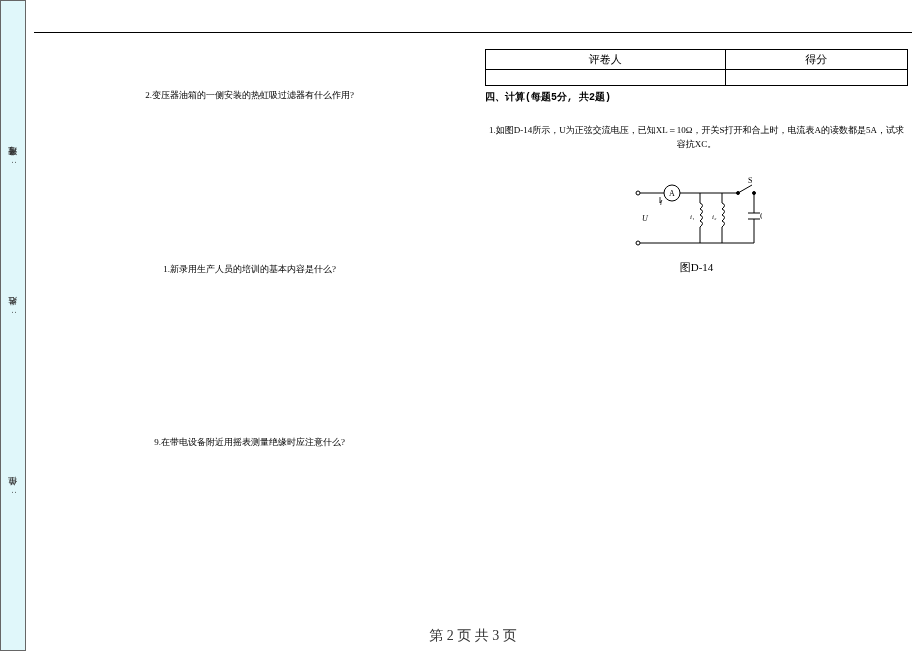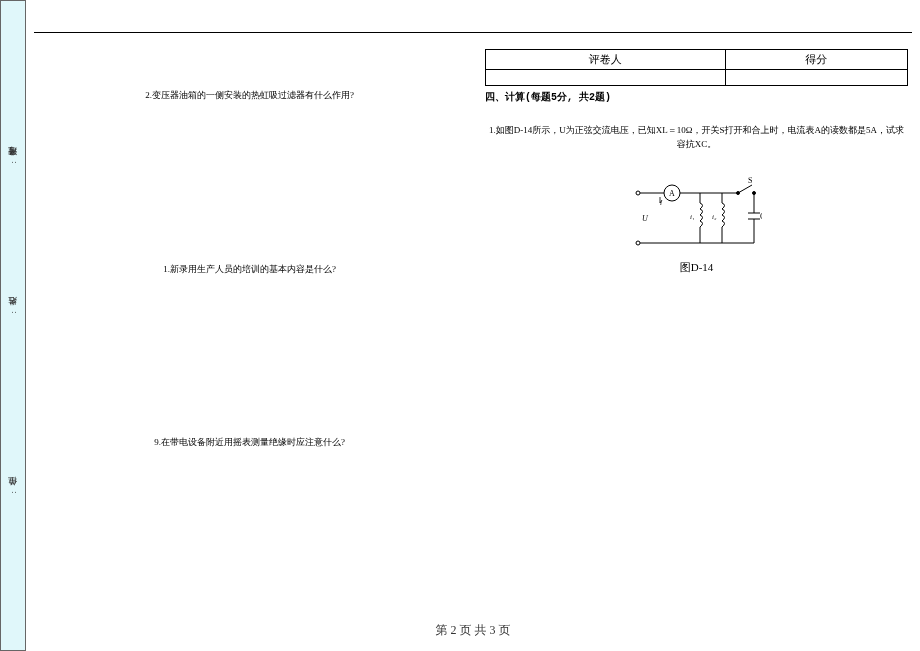--- a/index.html
+++ b/index.html
@@ -80,25 +80,25 @@
       flex-direction: column;
       align-items: center;
       margin: 12px auto 8px;
     }
     .circuit-caption {
       font-size: 11px;
       margin-top: 3px;
     }
     .footer {
       position: absolute;
-      bottom: 12px;
+      bottom: 6px;
       left: 0;
       width: 100%;
       text-align: center;
-      font-size: 12px;
+      font-size: 14px;
       color: #333;
     }
   </style>
 </head>
 <body>
 
 <div class="page-wrap">
 
   <div class="binding-margin">
     <span class="binding-label bl-1">准考证号:</span>

